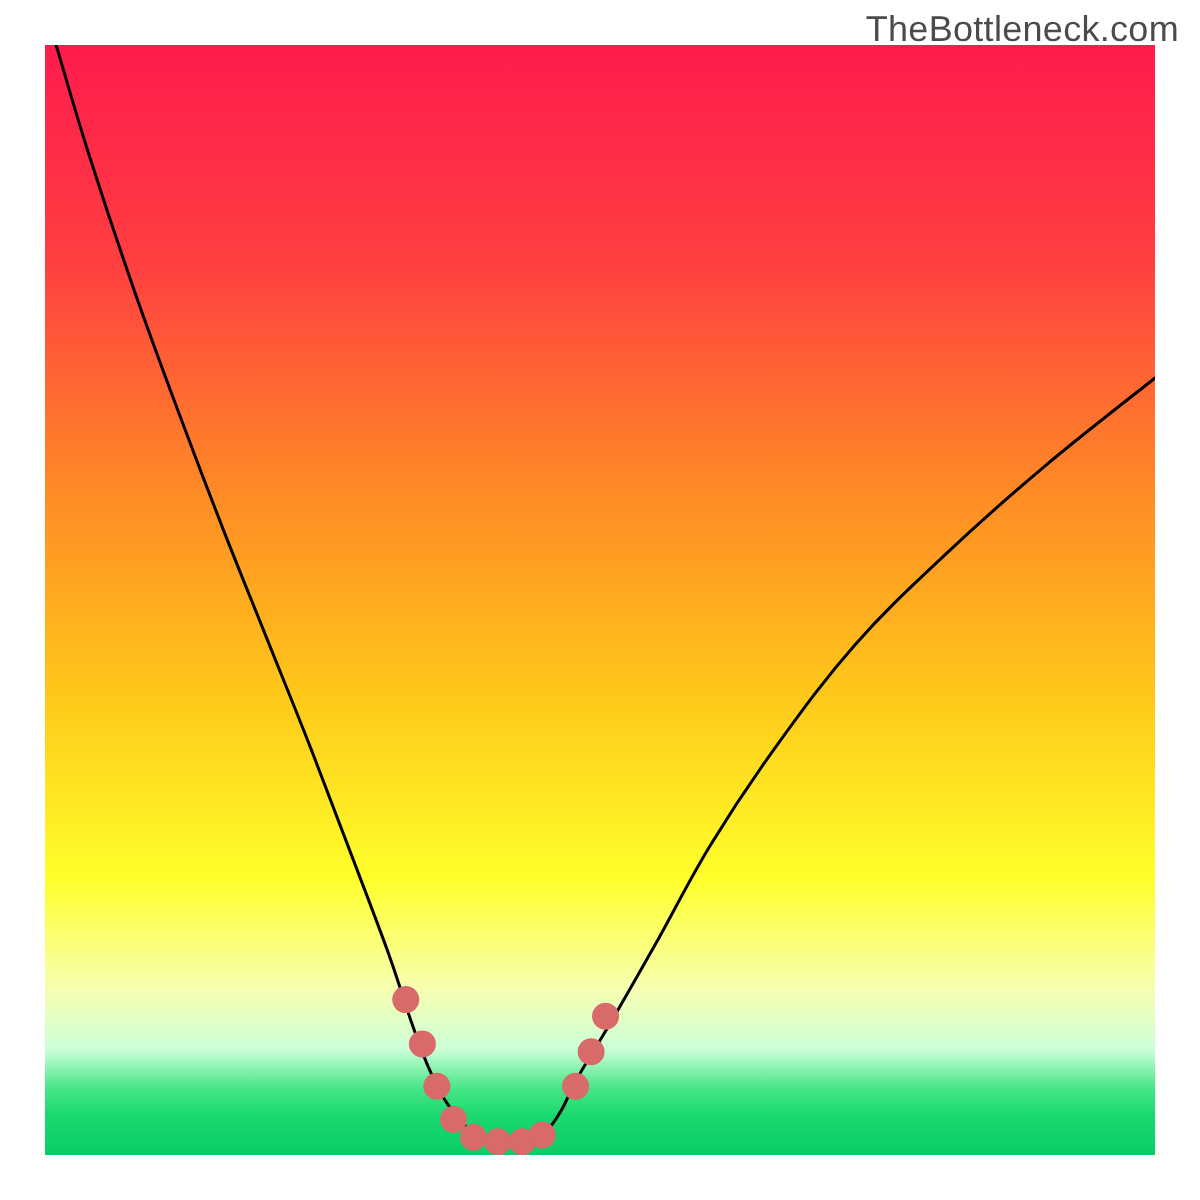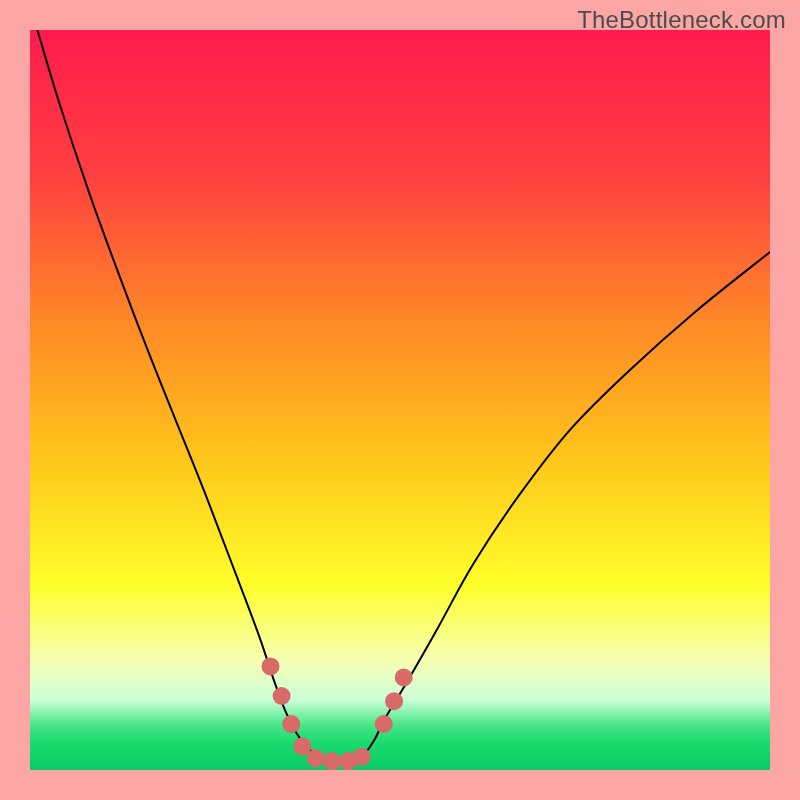--- a/index.html
+++ b/index.html
@@ -7,21 +7,21 @@
     padding: 0;
     width: 800px;
     height: 800px;
     background: #000;
     overflow: hidden;
     font-family: Arial, Helvetica, sans-serif;
   }
   .frame {
     position: absolute;
     inset: 0;
-    background: #fca5a5;
+    background: #ffffff;
   }
   .plot-area {
     position: absolute;
     left: 30px;
     top: 30px;
     width: 740px;
     height: 740px;
   }
   .watermark {
     position: absolute;

